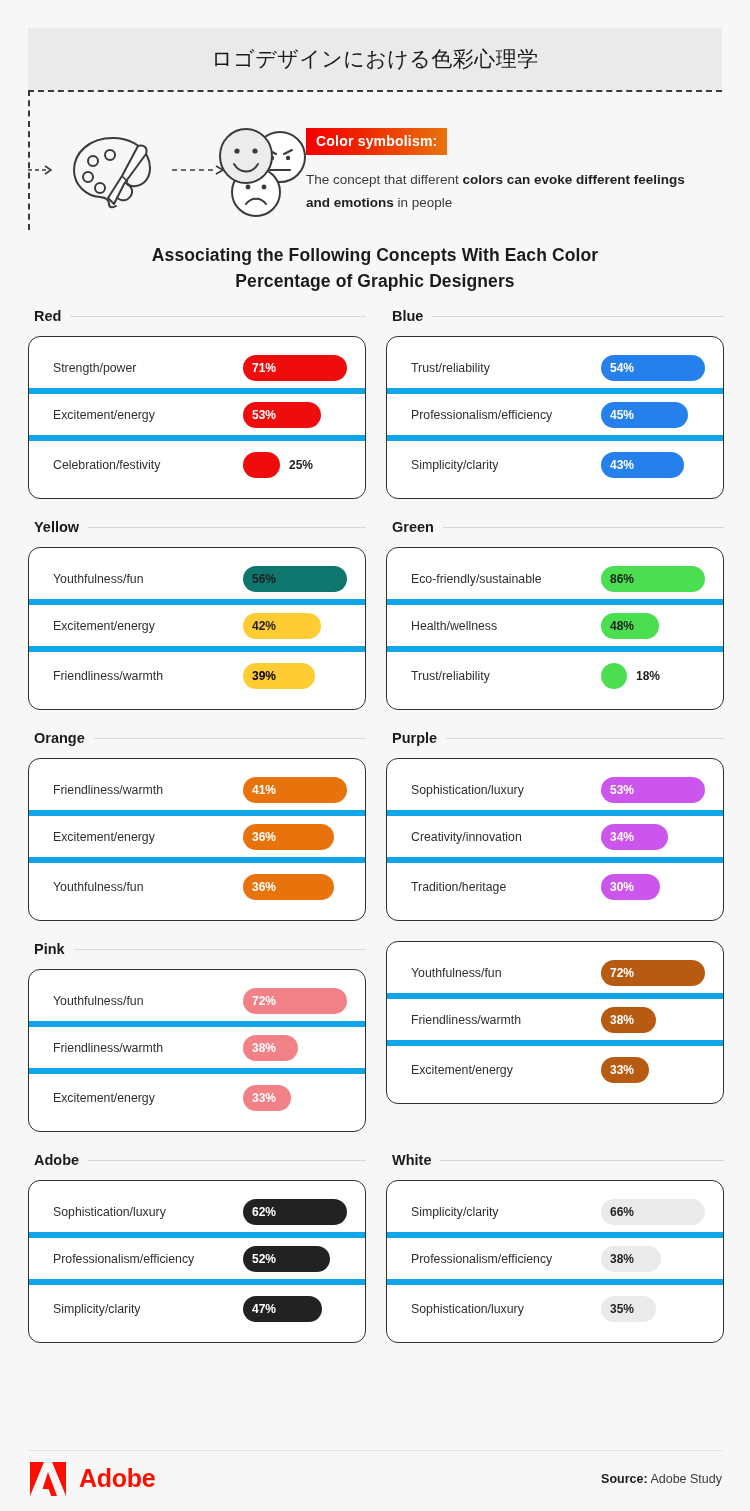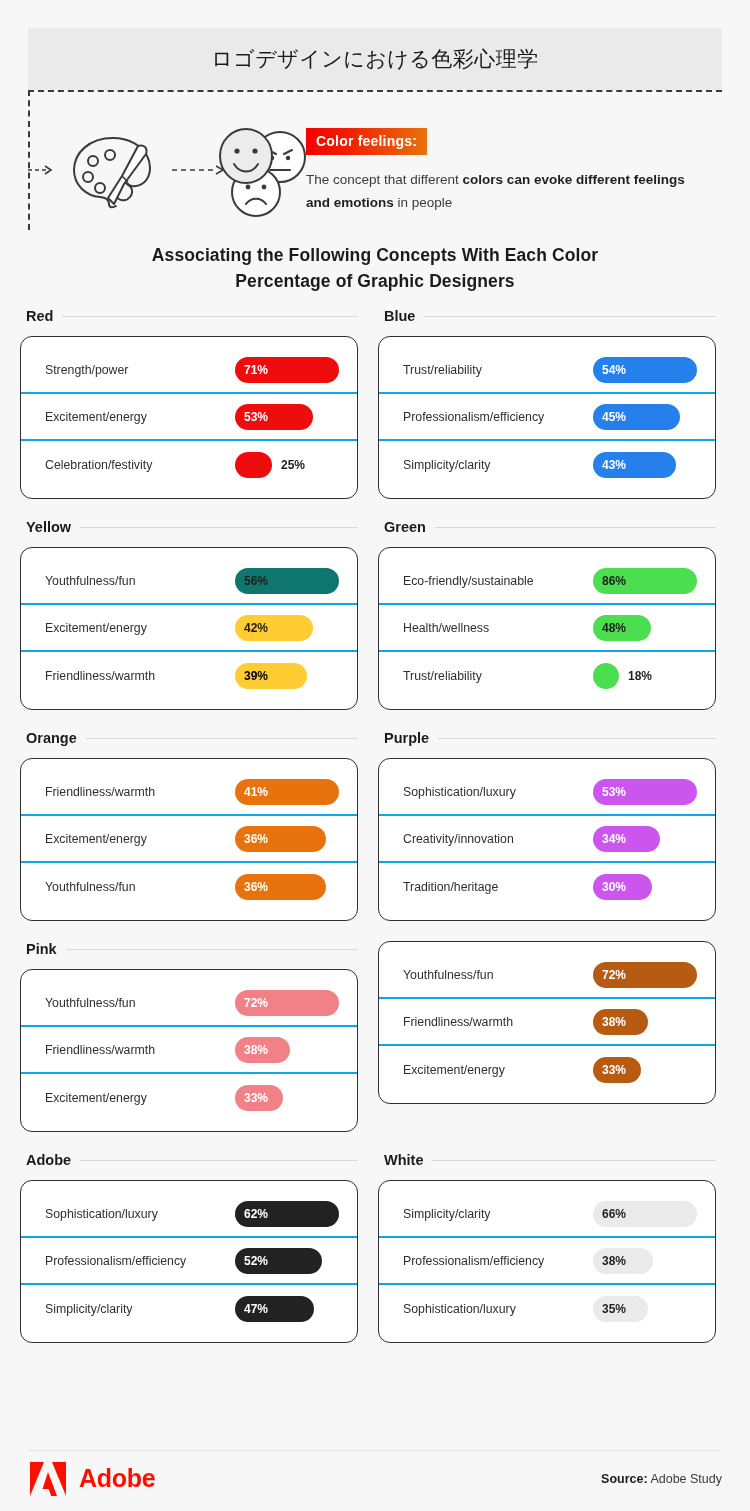--- a/index.html
+++ b/index.html
@@ -105,21 +105,21 @@
     font-size: 17.5px;
     font-weight: 700;
     line-height: 1.5;
     color: #1B1B1B;
     letter-spacing: 0.1px;
   }
 
   
   .grid {
     position: absolute;
-    left: 20px; top: 308px;
+    left: 28px; top: 308px;
     width: 694px;
     display: grid;
     grid-template-columns: 338px 338px;
     column-gap: 18px;
     row-gap: 21px;
     gap: 20px;
   }
 
   .color-group { width: 338px; }
 
@@ -147,21 +147,21 @@
     border: 1.3px solid #2F2F2F;
     border-radius: 12px;
     overflow: hidden;
   }
 
   .row {
     display: flex;
     align-items: center;
     height: 47px;
     padding: 0 14px 0 24px;
-    border-bottom: 2px solid #0ea5e9;
+    border-bottom: 6px solid #0ea5e9;
   }
   .card .row:last-child { border-bottom: none; }
   .card .row:first-child { margin-top: 10px; }
   .card .row:last-child { margin-bottom: 10px; }
 
   .row-label {
     font-size: 12.3px;
     color: #2F2F2F;
     white-space: nowrap;
     width: 190px;
@@ -274,21 +274,21 @@
         <circle cx="56" cy="63" r="2.4" fill="#3A3A3A"></circle>
         <path d="M38 80 C43 73 53 73 58 80" stroke="#3A3A3A" stroke-width="2" fill="none" stroke-linecap="round"></path>
 
         <ellipse cx="38" cy="32" rx="26" ry="27" stroke="#3A3A3A" stroke-width="2" fill="#ECECEC"></ellipse>
         <circle cx="29" cy="27" r="2.6" fill="#3A3A3A"></circle>
         <circle cx="47" cy="27" r="2.6" fill="#3A3A3A"></circle>
         <path d="M26 40 C32 50 44 50 50 40" stroke="#3A3A3A" stroke-width="2" fill="none" stroke-linecap="round"></path>
       </svg>
 
       <div class="def-block">
-        <span class="def-badge">Color feelings:</span>
+        <span class="def-badge">Color symbolism:</span>
         <div class="def-text">
           <span>The concept that different </span><b>colors can evoke different feelings and emotions</b><span> in people</span>
         </div>
       </div>
 
     </div>
   </div>
 
   <div class="section-title">
     <div>Associating the Following Concepts With Each Color</div>

